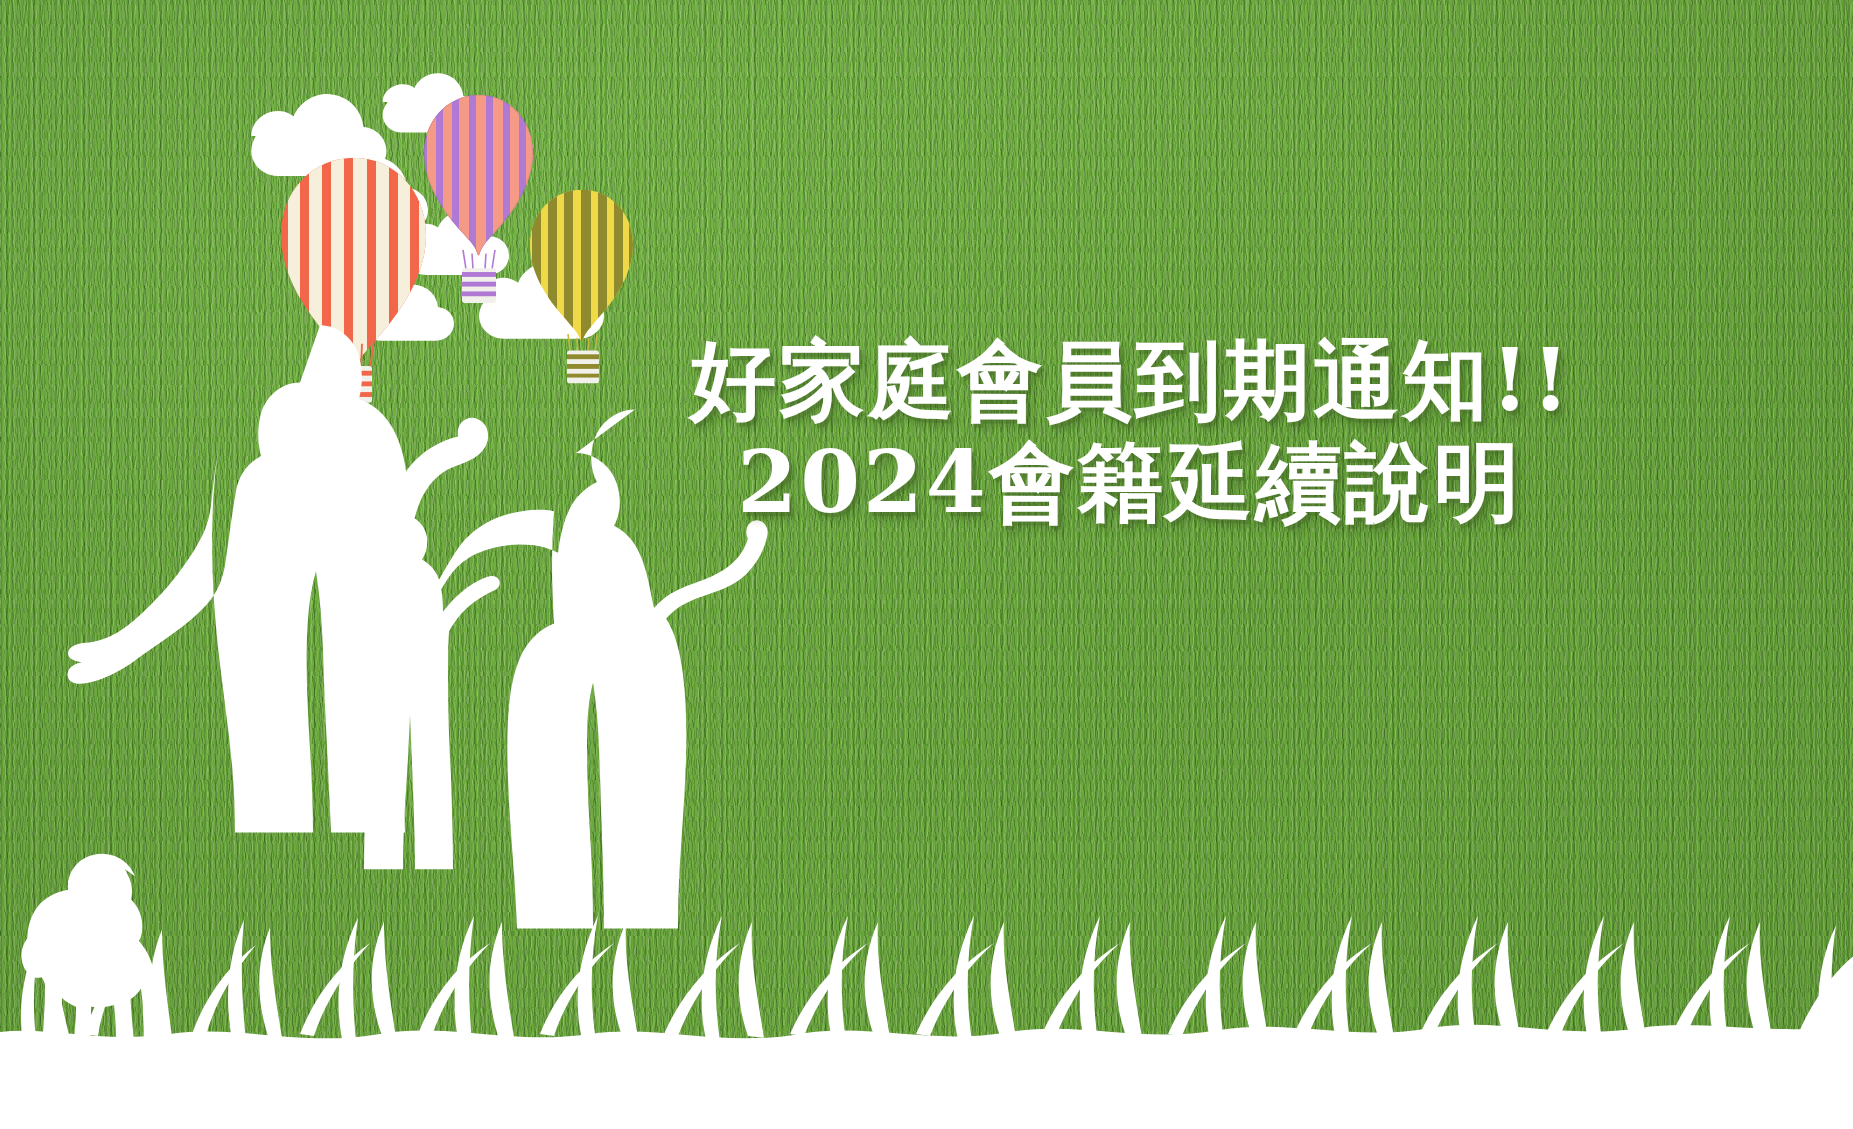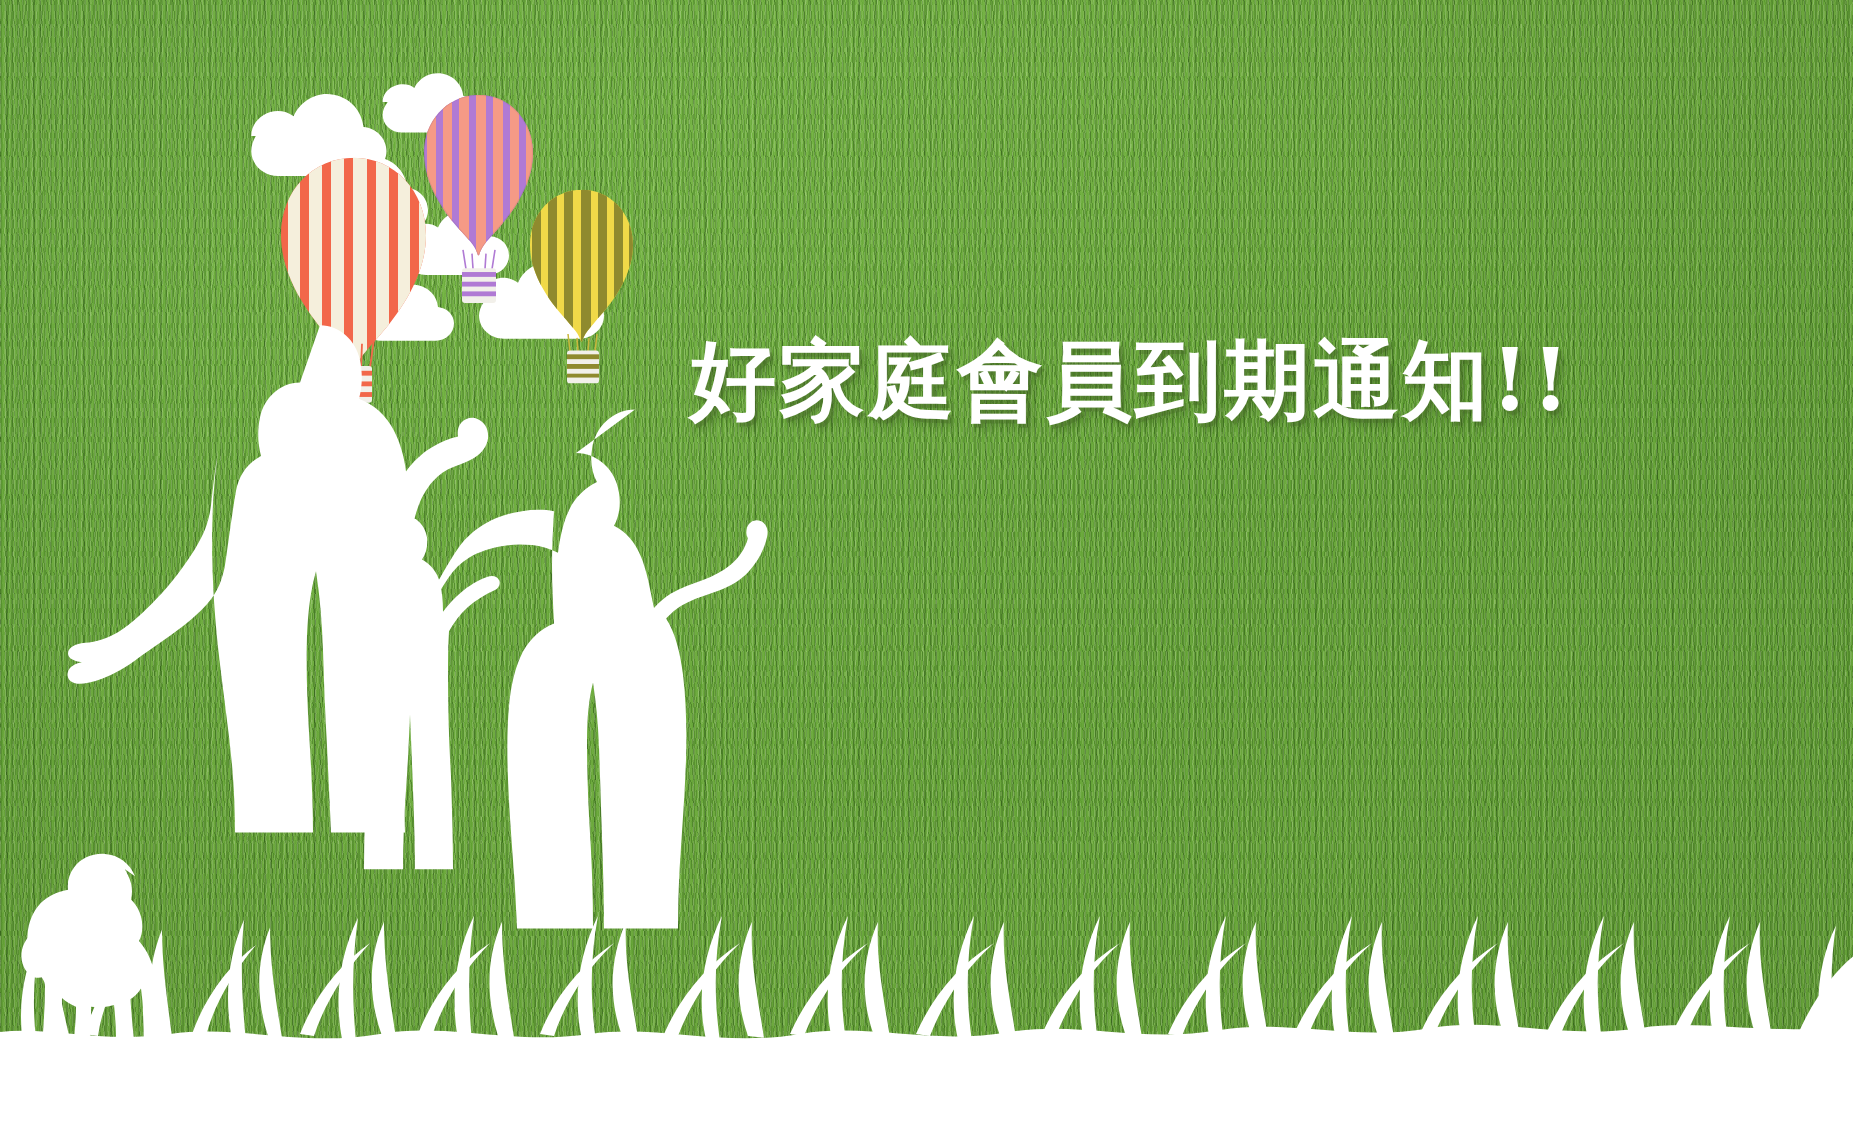--- a/index.html
+++ b/index.html
@@ -509,15 +509,16 @@
           <path d="M1756 1070 C1742 1030 1744 990 1760 952 C1758 994 1766 1032 1772 1072 Z"></path>
           <path d="M1798 1068 C1814 1030 1836 1002 1853 988 L1853 1072 Z"></path>
           <path d="M1822 1074 C1814 1030 1820 990 1836 956 C1830 996 1830 1034 1836 1076 Z"></path>
         </g>
       </g>
     </svg>
   </div>
 
   <div id="title-block">
     <div class="title-line" id="title-line-1">好家庭會員到期通知!!</div>
+    <div class="title-line" id="title-line-2">2024會籍延續說明</div>
   </div>
 
 </div>
 
 </body></html>

